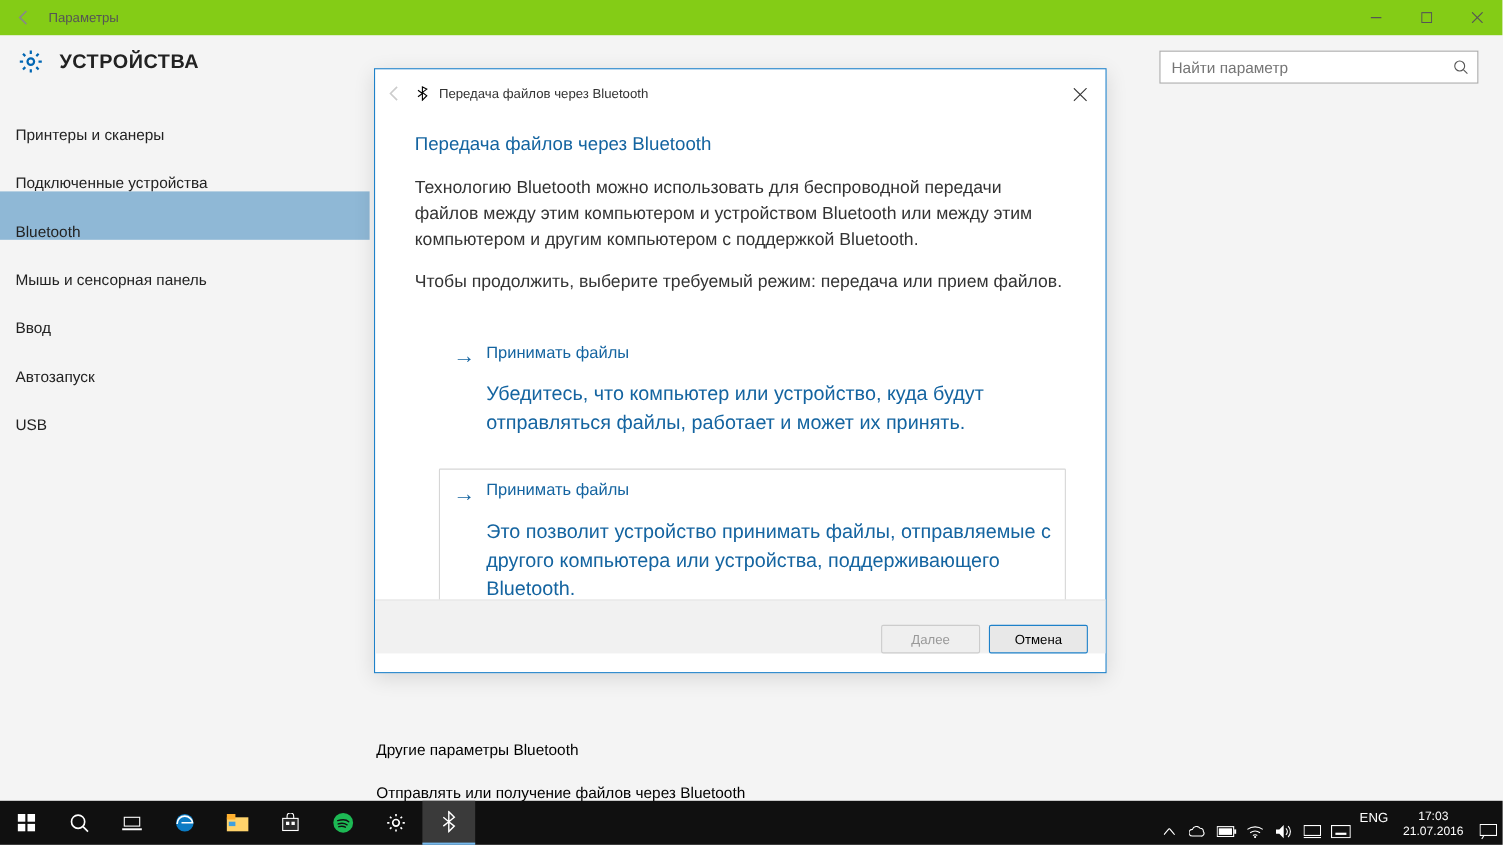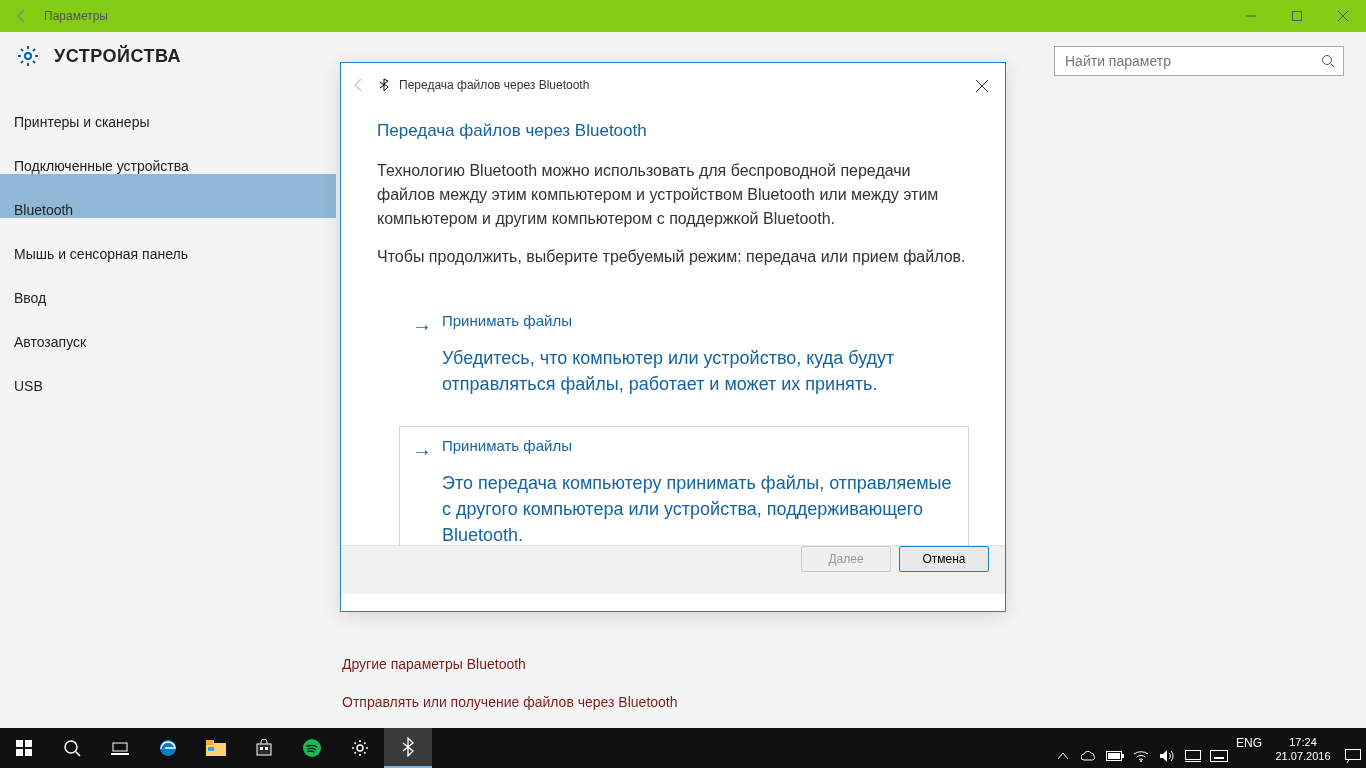--- a/index.html
+++ b/index.html
@@ -12,36 +12,36 @@
 .header .gear{color:#0066b3;margin-right:14px}
 .header .htxt{font-size:18px;letter-spacing:.5px;font-weight:700;color:#222}
 .search{position:absolute;top:46px;right:22px;width:290px;height:30px;border:1px solid #aaa;background:#fff;display:flex;align-items:center;padding:0 8px;box-sizing:border-box}
 .search input{border:none;outline:none;flex:1;font-size:14px;color:#0c4a6e;background:transparent}
 .search .mg{color:#555}
 .body{display:flex;height:calc(100% - 80px - 40px)}
 .sidebar{width:336px;padding-top:6px}
 .sidebar .item{height:44px;display:flex;align-items:flex-end;padding-left:14px;font-size:14px;color:#222}
 .sidebar .item.sel{background:#8fb8d6}
 .main{flex:1;padding:20px 0 0 0}
-.main .link{color:#7f1d1d;font-size:14px;margin:6px 0 22px 6px;display:block}
+.main .link{color:#000000;font-size:14px;margin:23px 0 22px 6px;display:block}
 .dialog{position:absolute;left:340px;top:62px;width:664px;height:548px;background:#fff;border:1px solid #1e81c9;box-shadow:0 4px 18px rgba(0,0,0,.12)}
 .dialog .dtop{height:44px;display:flex;align-items:center;padding:0 10px;position:relative}
 .dialog .dtop .dback{color:#ccc;margin-right:10px}
 .dialog .dtop .dicon{margin-right:8px}
 .dialog .dtop .dtitle{font-size:12px;color:#333}
 .dialog .dclose{position:absolute;right:8px;top:8px;width:30px;height:30px;display:flex;align-items:center;justify-content:center;color:#333}
 .dialog .dbody{padding:14px 36px 0 36px;height:438px;box-sizing:border-box}
 .dialog .dh1{color:#1464a0;font-size:17px;margin-bottom:18px}
 .dialog p{font-size:16px;color:#333;line-height:1.5;margin:0 0 14px 0}
 .dialog .opt{display:flex;margin-left:22px;margin-top:8px;padding:10px 12px;border:1px solid transparent;border-radius:1px;align-items:flex-start}
 .dialog .opt.boxed{border:1px solid #d6d6d6;margin-top:18px}
 .dialog .opt .arr{color:#1464a0;font-size:20px;line-height:1;margin-right:10px;margin-top:2px}
 .dialog .opt .ot{color:#1464a0;font-size:15px}
 .dialog .opt .od{color:#1464a0;font-size:18px;margin-top:16px;line-height:1.45}
-.dialog .dfoot{height:48px;background:#f1f1f1;border-top:1px solid #e4e4e4;display:flex;align-items:flex-start;justify-content:flex-end;padding-right:16px;gap:8px}
+.dialog .dfoot{height:48px;background:#f1f1f1;border-top:1px solid #e4e4e4;display:flex;align-items:flex-end;justify-content:flex-end;padding-right:16px;gap:8px}
 .dialog .btn{width:88px;height:24px;border:1px solid #aaa;background:#e8e8e8;font-size:12px;display:flex;align-items:center;justify-content:center;border-radius:2px}
 .dialog .btn.dis{color:#999;background:#efefef;border-color:#ccc}
 .dialog .btn.pri{border-color:#1e81c9}
 .taskbar{position:absolute;left:0;right:0;bottom:0;height:40px;background:#101010;display:flex;align-items:center;color:#fff}
 .taskbar .tb{width:48px;height:40px;display:flex;align-items:center;justify-content:center}
 .taskbar .tb.active{background:#3a3a3a;border-bottom:2px solid #76b9ed;box-sizing:border-box}
 .tray{position:absolute;right:0;bottom:0;height:32px;display:flex;align-items:flex-start;color:#fff;font-size:11px}
 .tray .ti{width:26px;height:40px;display:flex;align-items:center;justify-content:center}
 .tray .clock{width:62px;text-align:center;line-height:1.25;font-size:11px;margin:0 6px}
 .tray .lang{font-size:12px;margin:0 4px}
@@ -157,21 +157,21 @@
       <span class="arr">→</span>
       <div>
         <div class="ot">Принимать файлы</div>
         <div class="od">Убедитесь, что компьютер или устройство, куда будут отправляться файлы, работает и может их принять.</div>
       </div>
     </div>
     <div class="opt boxed">
       <span class="arr">→</span>
       <div>
         <div class="ot">Принимать файлы</div>
-        <div class="od">Это передача компьютеру принимать файлы, отправляемые с другого компьютера или устройства, поддерживающего Bluetooth.</div>
+        <div class="od">Это позволит устройство принимать файлы, отправляемые с другого компьютера или устройства, поддерживающего Bluetooth.</div>
       </div>
     </div>
   </div>
   <div class="dfoot">
     <div class="btn dis">Далее</div>
     <div class="btn pri">Отмена</div>
   </div>
 </div>
 
 <div class="taskbar">
@@ -276,21 +276,21 @@
         <line x1="3" y1="3" x2="3" y2="3" stroke="#fff" stroke-width="2"></line>
         <line x1="6" y1="3" x2="6" y2="3" stroke="#fff" stroke-width="2"></line>
         <line x1="9" y1="3" x2="9" y2="3" stroke="#fff" stroke-width="2"></line>
         <line x1="12" y1="3" x2="12" y2="3" stroke="#fff" stroke-width="2"></line>
         <line x1="15" y1="3" x2="15" y2="3" stroke="#fff" stroke-width="2"></line>
         <rect x="4" y="7" width="10" height="2" fill="#fff"></rect>
       </svg>
     </div>
   <span class="lang">ENG</span>
   <div class="clock">
-    <div>17:24</div>
+    <div>17:03</div>
     <div>21.07.2016</div>
   </div>
   <div class="ti">
       <svg width="16" height="14" viewBox="0 0 16 14">
         <rect x="0.5" y="0.5" width="15" height="10" stroke="#fff" fill="none"></rect>
         <path d="M4 10.5 2 14" stroke="#fff"></path>
       </svg>
     </div>
 </div>
 

